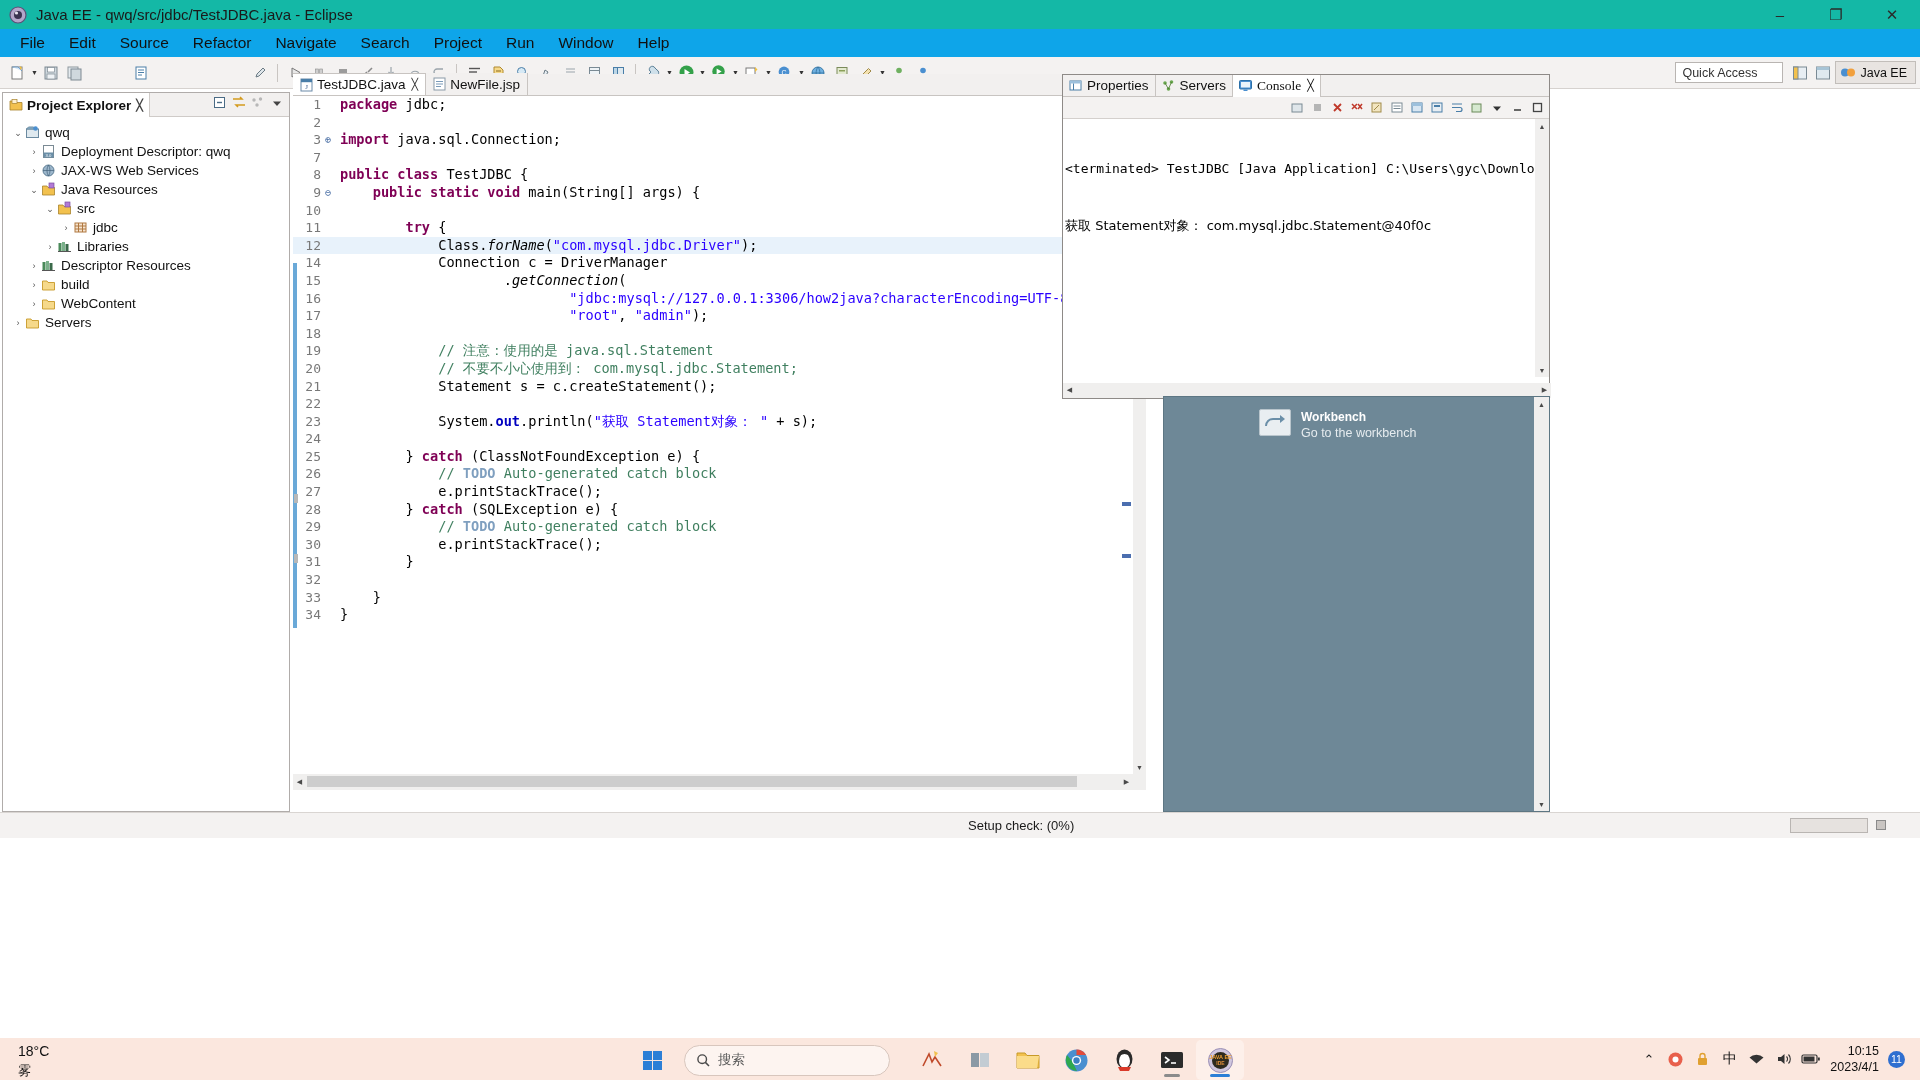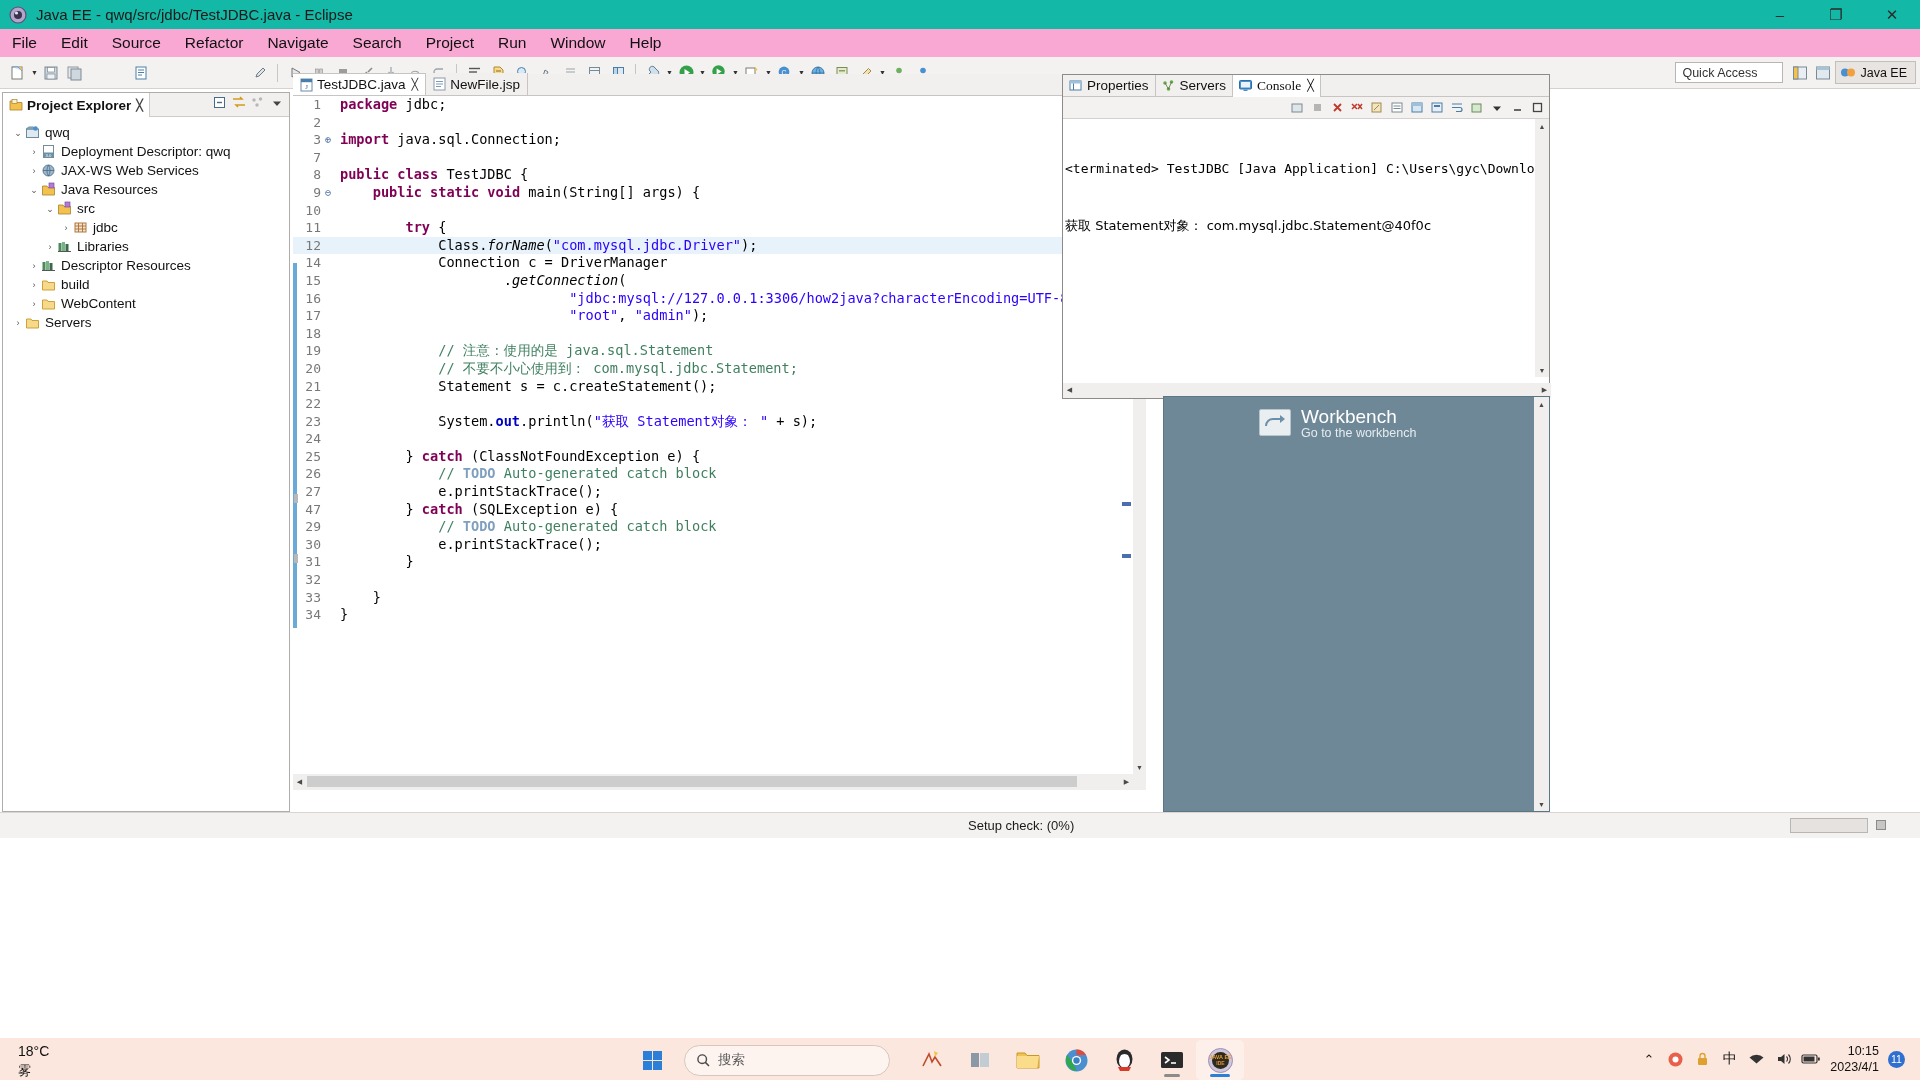--- a/index.html
+++ b/index.html
@@ -25,21 +25,21 @@
   .title-text { font-size:15px; color:#1a1a1a; }
   .win-btns { margin-left:auto; display:flex; height:29px; }
   .win-btn {
     width:56px; height:29px; display:flex; align-items:center; justify-content:center;
     font-size:15px; color:#2a2a2a;
   }
 
   
   .menubar {
     position:absolute; left:0; top:29px; width:1920px; height:28px;
-    background:#f9a8d4; display:flex; align-items:center; padding-left:0;
+    background:#0ea5e9; display:flex; align-items:center; padding-left:8px;
   }
   .menu-item {
     font-size:15.5px; color:#111; padding:3px 12px; white-space:nowrap;
   }
 
   
   .toolbar {
     position:absolute; left:0; top:57px; width:1920px; height:32px;
     background:#f4f2f1; border-bottom:1px solid #d6d2cf;
     display:flex; align-items:center;
@@ -208,21 +208,21 @@
   
   .wb-card {
     position:absolute; left:1163px; top:396px; width:387px; height:416px;
     background:#6e8897; border:1px solid #5d7683;
   }
   .wb-inner { display:flex; align-items:flex-start; padding:12px 0 0 95px; }
   .wb-icon {
     width:32px; height:27px; background:#e9eef1; border:1px solid #b9c5cc;
     position:relative; flex:none; margin-right:10px; border-radius:2px;
   }
-  .wb-t1 { font-size:19px; color:#ffffff; font-weight:normal; line-height:16px;}
+  .wb-t1 { font-size:12px; color:#ffffff; font-weight:bold; line-height:16px;}
   .wb-t2 { font-size:12.5px; color:#e6ecef; line-height:16px;}
   .wb-vscroll {
     position:absolute; right:0; top:0; width:15px; height:414px; background:#f0efee;
   }
 
   
   .statusbar {
     position:absolute; left:0; top:812px; width:1920px; height:26px;
     background:#f4f2f1; border-top:1px solid #d9d5d2;
     display:flex; align-items:center;
@@ -717,21 +717,21 @@
           <div class="cline"><span class="lnum">18</span><span class="ctext"></span></div>
           <div class="cline"><span class="lnum">19</span><span class="ctext">            <span class="cmt">// 注意：使用的是 java.sql.Statement</span></span></div>
           <div class="cline"><span class="lnum">20</span><span class="ctext">            <span class="cmt">// 不要不小心使用到： com.mysql.jdbc.Statement;</span></span></div>
           <div class="cline"><span class="lnum">21</span><span class="ctext">            Statement s = c.createStatement();</span></div>
           <div class="cline"><span class="lnum">22</span><span class="ctext"></span></div>
           <div class="cline"><span class="lnum">23</span><span class="ctext">            System.<span class="fld">out</span>.println(<span class="str">"获取 Statement对象： "</span> + s);</span></div>
           <div class="cline"><span class="lnum">24</span><span class="ctext"></span></div>
           <div class="cline"><span class="lnum">25</span><span class="ctext">        } <span class="kw">catch</span> (ClassNotFoundException e) {</span></div>
           <div class="cline"><span class="lnum">26</span><span class="ctext">            <span class="cmt">// </span><span class="cmt-task">TODO</span><span class="cmt"> Auto-generated catch block</span></span></div>
           <div class="cline"><span class="lnum">27</span><span class="ctext">            e.printStackTrace();</span></div>
-          <div class="cline"><span class="lnum">47</span><span class="ctext">        } <span class="kw">catch</span> (SQLException e) {</span></div>
+          <div class="cline"><span class="lnum">28</span><span class="ctext">        } <span class="kw">catch</span> (SQLException e) {</span></div>
           <div class="cline"><span class="lnum">29</span><span class="ctext">            <span class="cmt">// </span><span class="cmt-task">TODO</span><span class="cmt"> Auto-generated catch block</span></span></div>
           <div class="cline"><span class="lnum">30</span><span class="ctext">            e.printStackTrace();</span></div>
           <div class="cline"><span class="lnum">31</span><span class="ctext">        }</span></div>
           <div class="cline"><span class="lnum">32</span><span class="ctext"></span></div>
           <div class="cline"><span class="lnum">33</span><span class="ctext">    }</span></div>
           <div class="cline"><span class="lnum">34</span><span class="ctext">}</span></div>
         </div>
       <div class="ed-annot">
         <div class="annot-mark" style="top:406px"></div>
         <div class="annot-mark" style="top:458px"></div>

